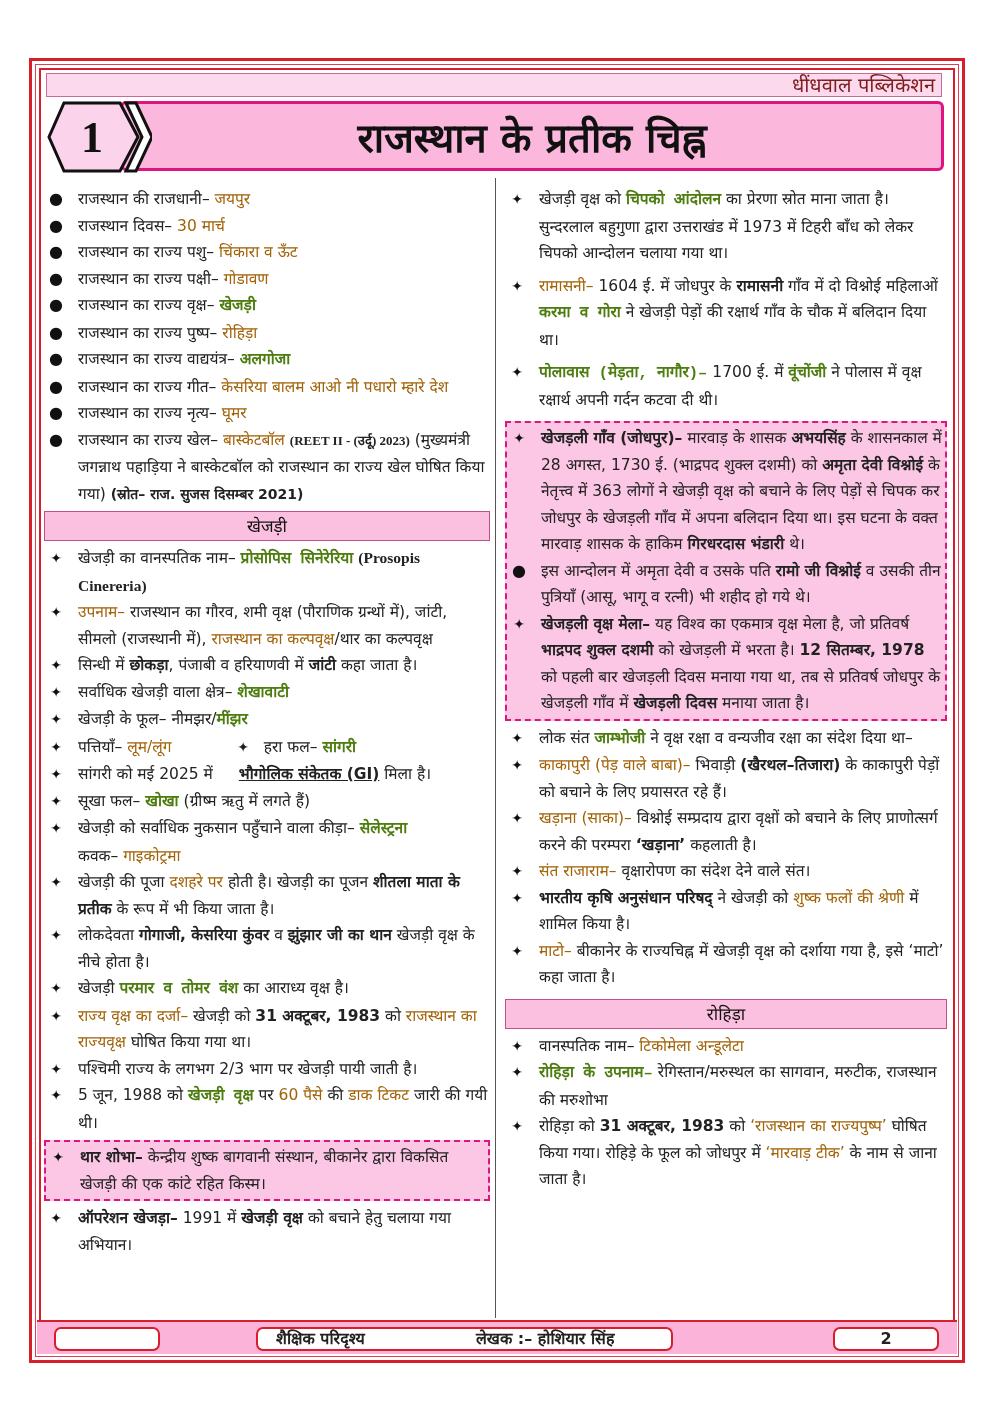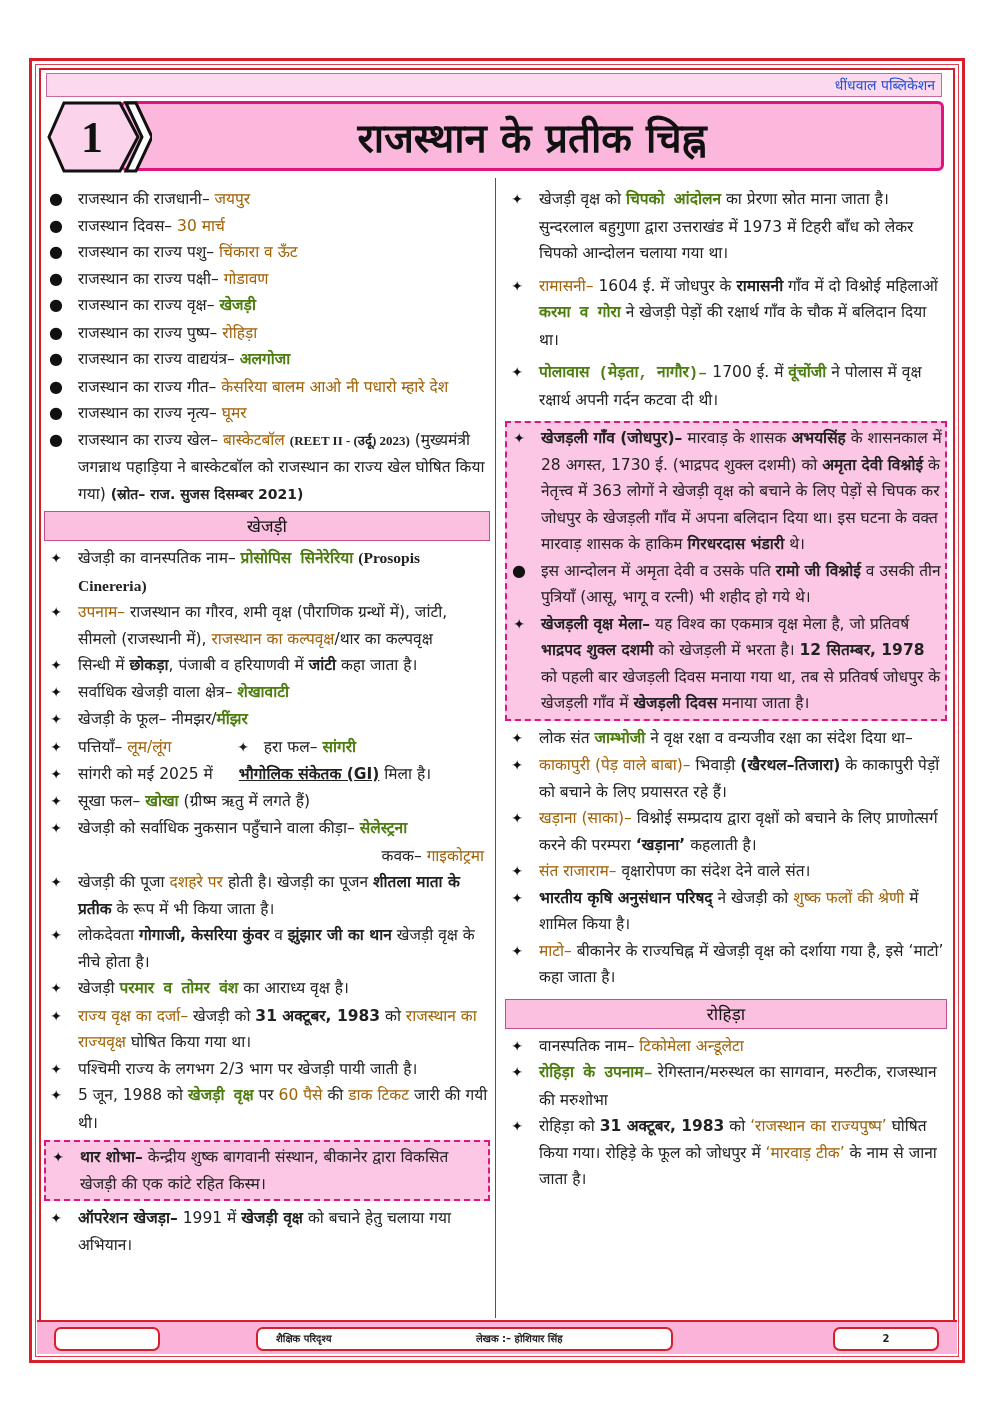--- a/index.html
+++ b/index.html
@@ -1,44 +1,44 @@
 <!DOCTYPE html>
 <html><head>
 <meta charset="utf-8">
 <style>
   html, body { margin:0; padding:0; background:#ffffff; }
   body { width:992px; height:1403px; position:relative; font-family:"DejaVu Sans","Liberation Sans",sans-serif; color:#222; overflow:hidden; }
   .outer { position:absolute; left:29px; top:58px; width:936px; height:1305px; border:3px solid #d81e2a; box-sizing:border-box; }
   .outer2 { position:absolute; left:3px; top:3px; right:3px; bottom:3px; border:1px solid #e04050; }
   .outer3 { position:absolute; left:7px; top:7px; right:7px; bottom:7px; border:2px solid #d81e2a; }
-  .pubbar { position:absolute; left:46px; top:73px; width:896px; height:24px; background:#fcd9ec; border:1px solid #c86a9a; box-sizing:border-box; text-align:right; padding-right:6px; font-size:14px; line-height:22px; color:#1d4ed8; }
+  .pubbar { position:absolute; left:46px; top:73px; width:896px; height:24px; background:#fcd9ec; border:1px solid #c86a9a; box-sizing:border-box; text-align:right; padding-right:6px; font-size:20px; line-height:22px; color:#7f1d1d; }
   .titlebar { position:absolute; left:120px; top:101px; width:824px; height:70px; background:#fbb7dc; border:3px solid #e0147e; border-radius:6px; box-sizing:border-box; }
   .title { position:absolute; left:120px; top:101px; width:824px; height:70px; display:flex; align-items:center; justify-content:center; font-size:40px; font-weight:bold; color:#111; font-family:"DejaVu Sans",sans-serif; }
   .hexwrap { position:absolute; left:46px; top:100px; width:106px; height:74px; }
   .hexnum { position:absolute; left:0; top:0; width:92px; height:74px; display:flex; align-items:center; justify-content:center; font-family:"Liberation Serif",serif; font-size:44px; font-weight:bold; color:#111; }
   .colsep { position:absolute; left:495px; top:178px; width:1px; height:1140px; background:#555; }
   .col { position:absolute; top:186px; font-size:15.5px; line-height:26.5px; }
   .colL { left:44px; width:446px; }
   .colR { left:505px; width:442px; }
   .item { position:relative; padding-left:34px; }
   .bul { position:absolute; left:2px; top:0; width:20px; text-align:center; font-size:14px; color:#111; }
   .dot { font-size:16px; }
   .pk { color:#a16207; }
   .pkb { color:#4d7c0f; font-weight:bold;font-family:Liberation Mono, monospace; }
   .b { font-weight:bold; }
   .u { text-decoration:underline; font-weight:bold;margin-left:21px; }
   .en { font-family:"Liberation Serif",serif; font-weight:bold; }
   .small { font-size:14px; font-weight:bold; }
   .sechead { margin:4px 0 4px 0; height:28px; background:#fbc0e0; border:1px solid #c0508a; text-align:center; font-size:17px; line-height:28px; color:#111; }
   .dashbox { border:2px dashed #e0147e; background:#fbc7e4; margin:4px 0 4px 0; padding:2px 0; }
-  .right { text-align:right; padding-right:6px; }
+  .right { text-align:left; padding-right:6px; }
   .quote { padding-left:46px; font-weight:bold; font-size:15.5px; }
   .quote2 { padding-left:58px; font-weight:bold; font-size:15.5px; }
   .footer { position:absolute; left:37px; top:1320px; width:920px; height:34px; background:#fbb3d9; border-top:2px solid #d81e2a; box-sizing:border-box; }
-  .fbox { position:absolute; top:5px; height:24px; background:#fff; border:2px solid #d81e2a; border-radius:7px; box-sizing:border-box; font-size:10px; line-height:20px; font-weight:bold; }
+  .fbox { position:absolute; top:5px; height:24px; background:#fff; border:2px solid #d81e2a; border-radius:7px; box-sizing:border-box; font-size:16px; line-height:20px; font-weight:bold; }
 </style>
 </head>
 <body>
 
 <div class="outer">
     <div class="outer2"></div>
     <div class="outer3"></div>
   </div>
 
 <div class="pubbar"><span>धींधवाल पब्लिकेशन</span></div>

